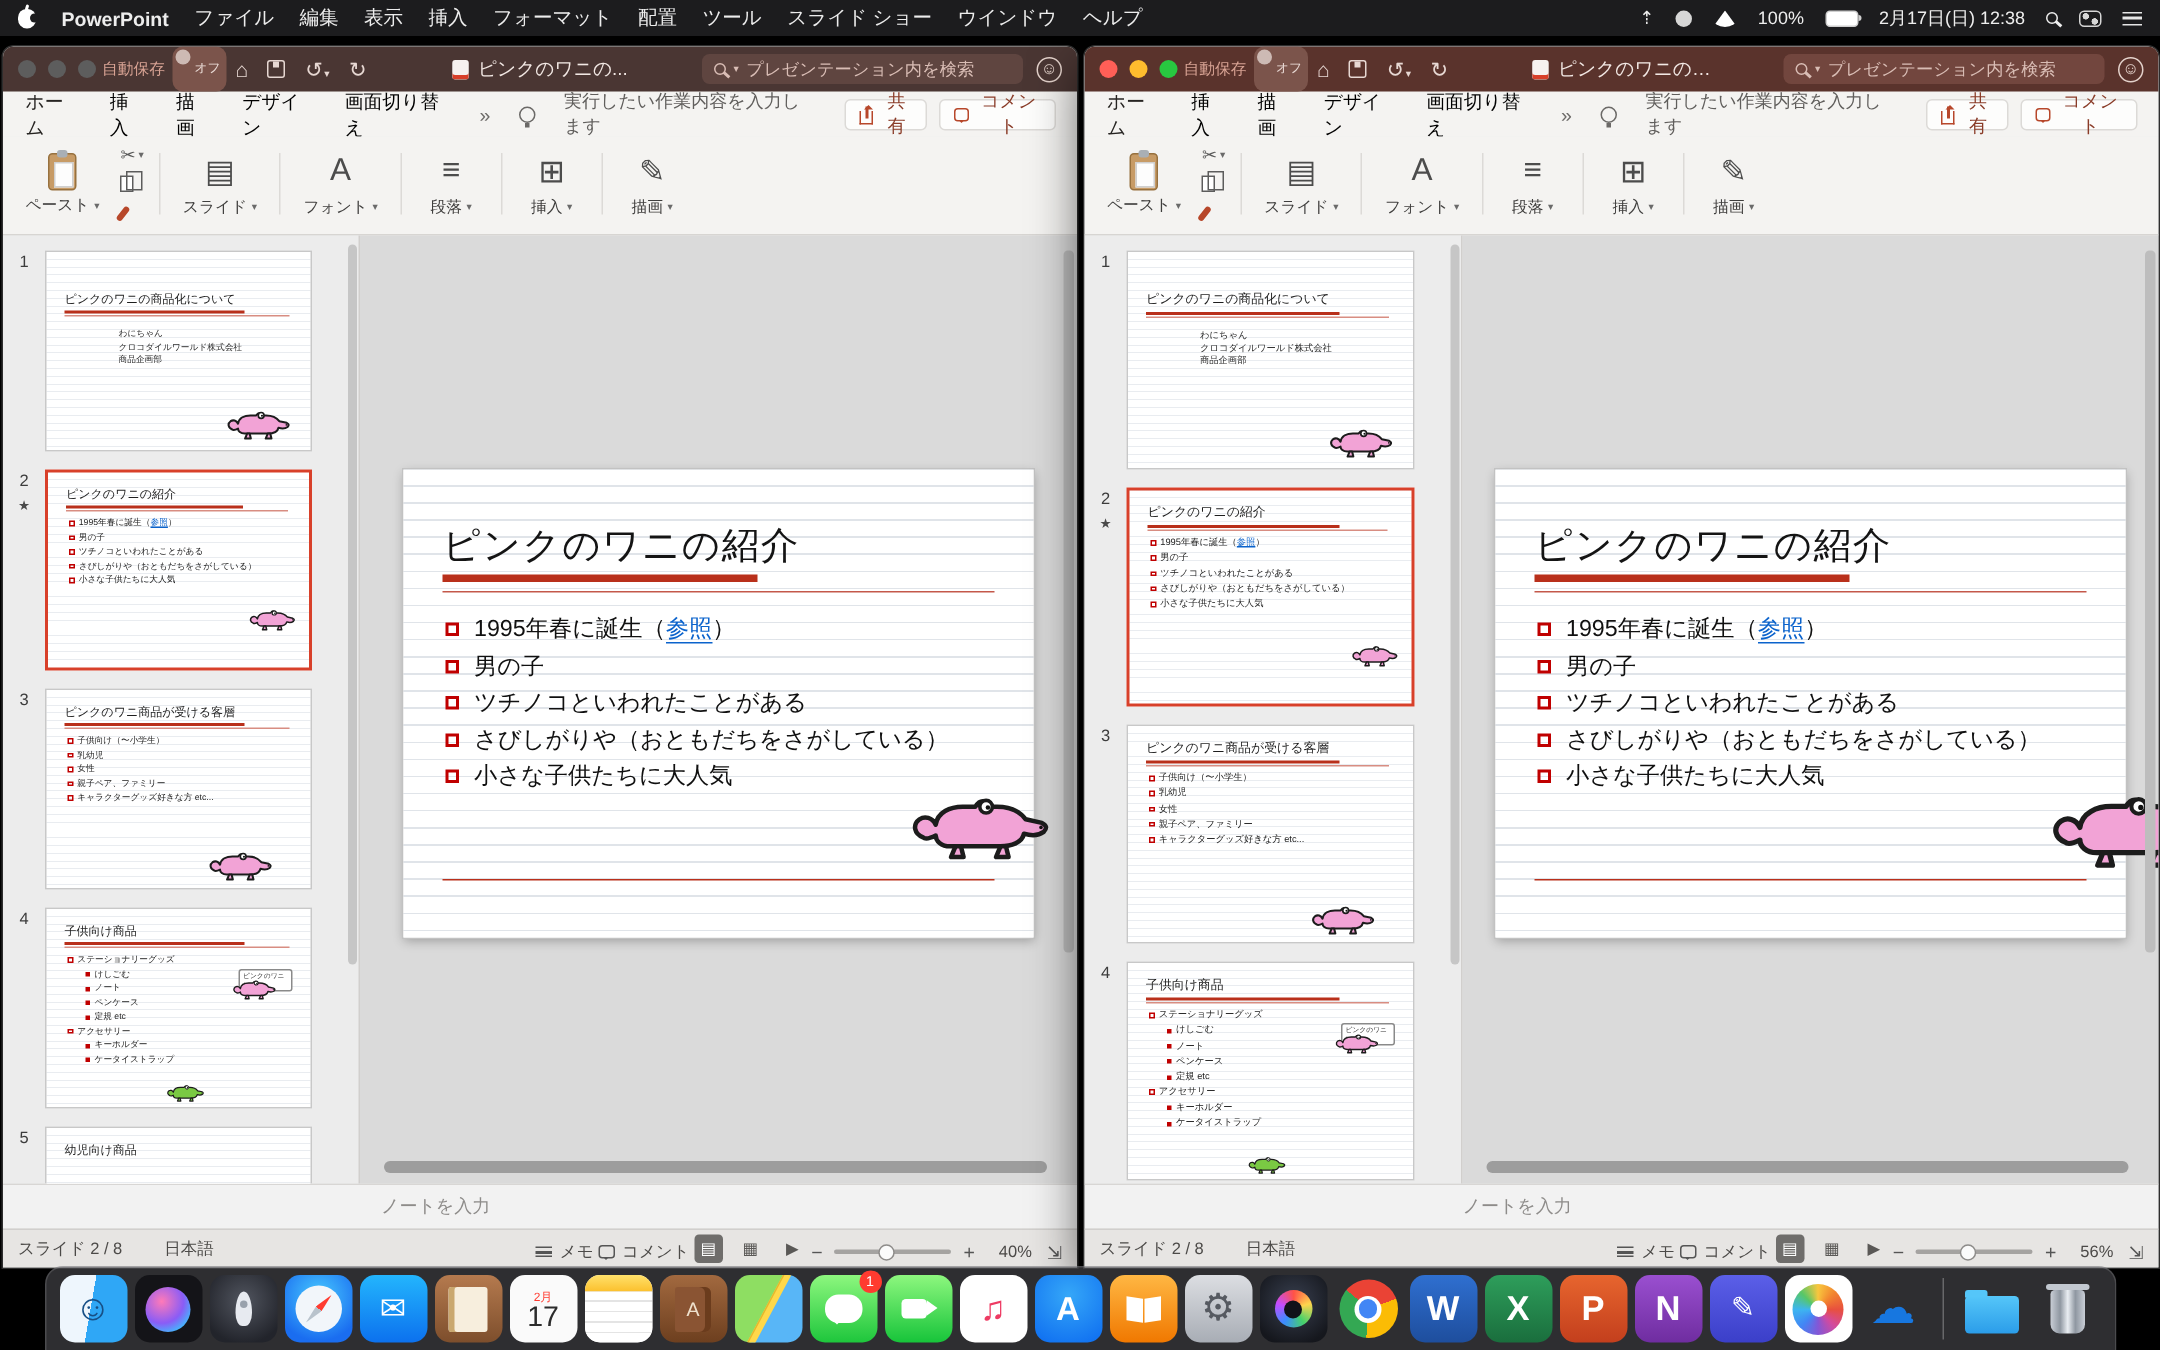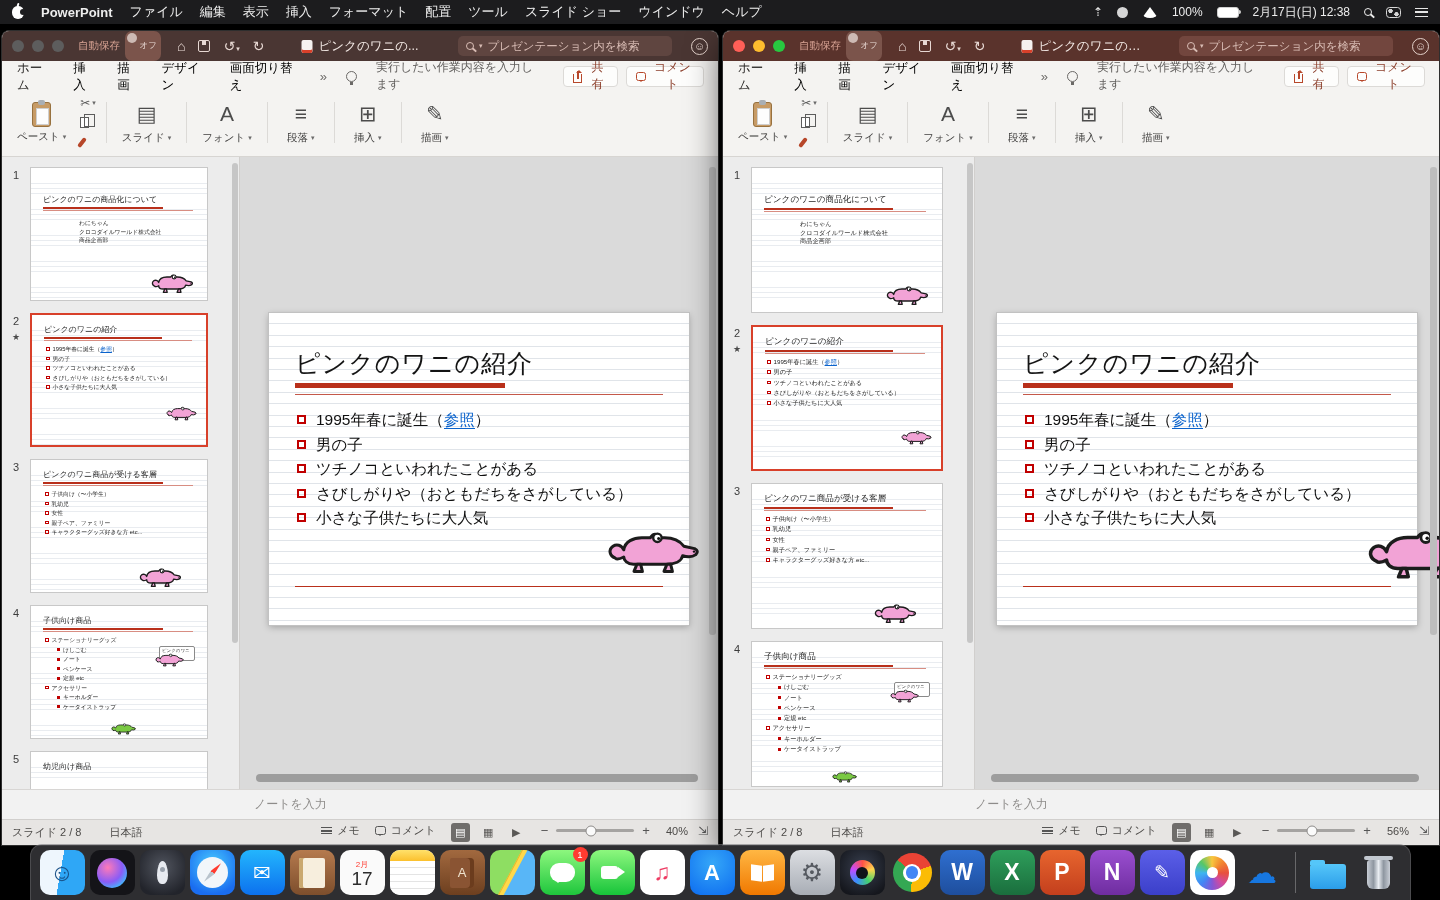--- a/index.html
+++ b/index.html
@@ -21,21 +21,21 @@
   .mag{width:8px;height:8px;border:1.6px solid currentColor;border-radius:50%;position:relative;display:inline-block}
   .mag::after{content:"";position:absolute;right:-4px;bottom:-2px;width:5px;height:1.6px;background:currentColor;transform:rotate(42deg)}
   .cc{width:15px;height:11px;border:1px solid #d6d6d6;border-radius:3.5px;background:
       radial-gradient(circle at 27% 32%,#d6d6d6 2px,transparent 2.3px),
       radial-gradient(circle at 73% 70%,#d6d6d6 2px,transparent 2.3px)}
   .mb-lines{width:13px;height:9px;border-top:1.6px solid #e6e6e6;border-bottom:1.6px solid #e6e6e6;position:relative}
   .mb-lines::after{content:"";position:absolute;left:0;right:0;top:2.6px;height:1.6px;background:#e6e6e6}
 
   
   .window{position:absolute;top:30px;width:718px;height:816px;background:#ececec;border-radius:8px 8px 0 0;overflow:hidden;display:flex;flex-direction:column;box-shadow:0 12px 34px rgba(0,0,0,.65);border:1px solid #2e2e2e}
-  .titlebar{height:30px;background:#5a332c;display:flex;align-items:center;padding:0 10px;gap:10px;color:#ead9d3;flex:0 0 auto;position:relative}
+  .titlebar{height:30px;background:#5a332c;display:flex;align-items:center;padding:0 10px;color:#ead9d3;flex:0 0 auto;position:relative}
   .inactive .titlebar{background:#4a3633}
   .traffic{display:flex;gap:8px;align-items:center}
   .tl{width:12px;height:12px;border-radius:50%}
   .tl.r{background:#ff5f57}.tl.y{background:#febc2e}.tl.g{background:#28c840}
   .inactive .tl{background:#5d5d5d}
   .autosave{display:flex;align-items:center;gap:5px;font-size:10.5px;color:#d8a394;margin-left:4px}
   .as-pill{width:36px;height:30px;border-radius:7px;background:#7b544b;position:relative;display:flex;align-items:center;justify-content:flex-end;padding-right:4px}
   .as-pill::before{content:"";position:absolute;left:2px;top:2px;width:10px;height:10px;border-radius:50%;background:#cdbab4}
   .as-state{font-style:normal;font-size:8.5px;color:#eadbd6}
   .tb-icons{display:flex;align-items:center;gap:13px;margin-left:6px;font-size:14px;color:#e7d8d3}
@@ -123,21 +123,21 @@
   .chk{flex:0 0 auto;width:9px;height:9px;border:2.2px solid #c00000;margin:7px 10px 0 2px}
   .s-link{color:#0b63cc;border-bottom:1.2px solid #0b63cc}
   .s-bottomline{position:absolute;left:26px;right:26px;bottom:38px;height:1.5px;background:#b9301b}
   .s-croc{position:absolute;line-height:0}
   .h-scroll{position:absolute;left:16px;right:20px;bottom:7px;height:8px;border-radius:4px;background:#9d9d9d}
   .v-scroll{position:absolute;right:2px;top:10px;width:7px;height:74%;border-radius:3px;background:#bdbdbd}
 
   .notesbar{height:30px;background:#f2f2f2;border-top:1px solid #d8d6d4;font-size:12px;color:#8e8c8a;display:flex;align-items:center;padding-left:252px;flex:0 0 auto}
   .statusbar{height:26px;background:#e7e5e3;border-top:1px solid #d1cfcd;display:flex;align-items:center;font-size:11px;color:#4c4a48;padding:0 10px;flex:0 0 auto}
   .sb-item{margin-right:28px;white-space:nowrap}
-  .sb-right{margin-left:auto;display:flex;align-items:flex-start;gap:15px}
+  .sb-right{margin-left:auto;display:flex;align-items:flex-end;gap:3px}
   .sb-grp{display:flex;align-items:center;gap:5px}
   .ic-lines{width:11px;height:7px;border-top:1.4px solid #555;border-bottom:1.4px solid #555;position:relative}
   .ic-lines::after{content:"";position:absolute;left:0;right:0;top:2.2px;height:1.4px;background:#555}
   .ic-bub{width:11px;height:9px;border:1.4px solid #555;border-radius:2.5px;position:relative}
   .ic-bub::after{content:"";position:absolute;left:2px;bottom:-4.2px;border:2.6px solid transparent;border-top-color:#555}
   .viewgrp{display:flex;align-items:center;gap:9px}
   .viewbtn{width:19px;height:19px;display:flex;align-items:center;justify-content:center;font-size:11px;color:#5a5856;border-radius:3px}
   .viewbtn.on{background:#6f6d6b;color:#fff}
   .zoomgrp{display:flex;align-items:center;gap:8px}
   .zchar{font-size:13px;color:#555}

